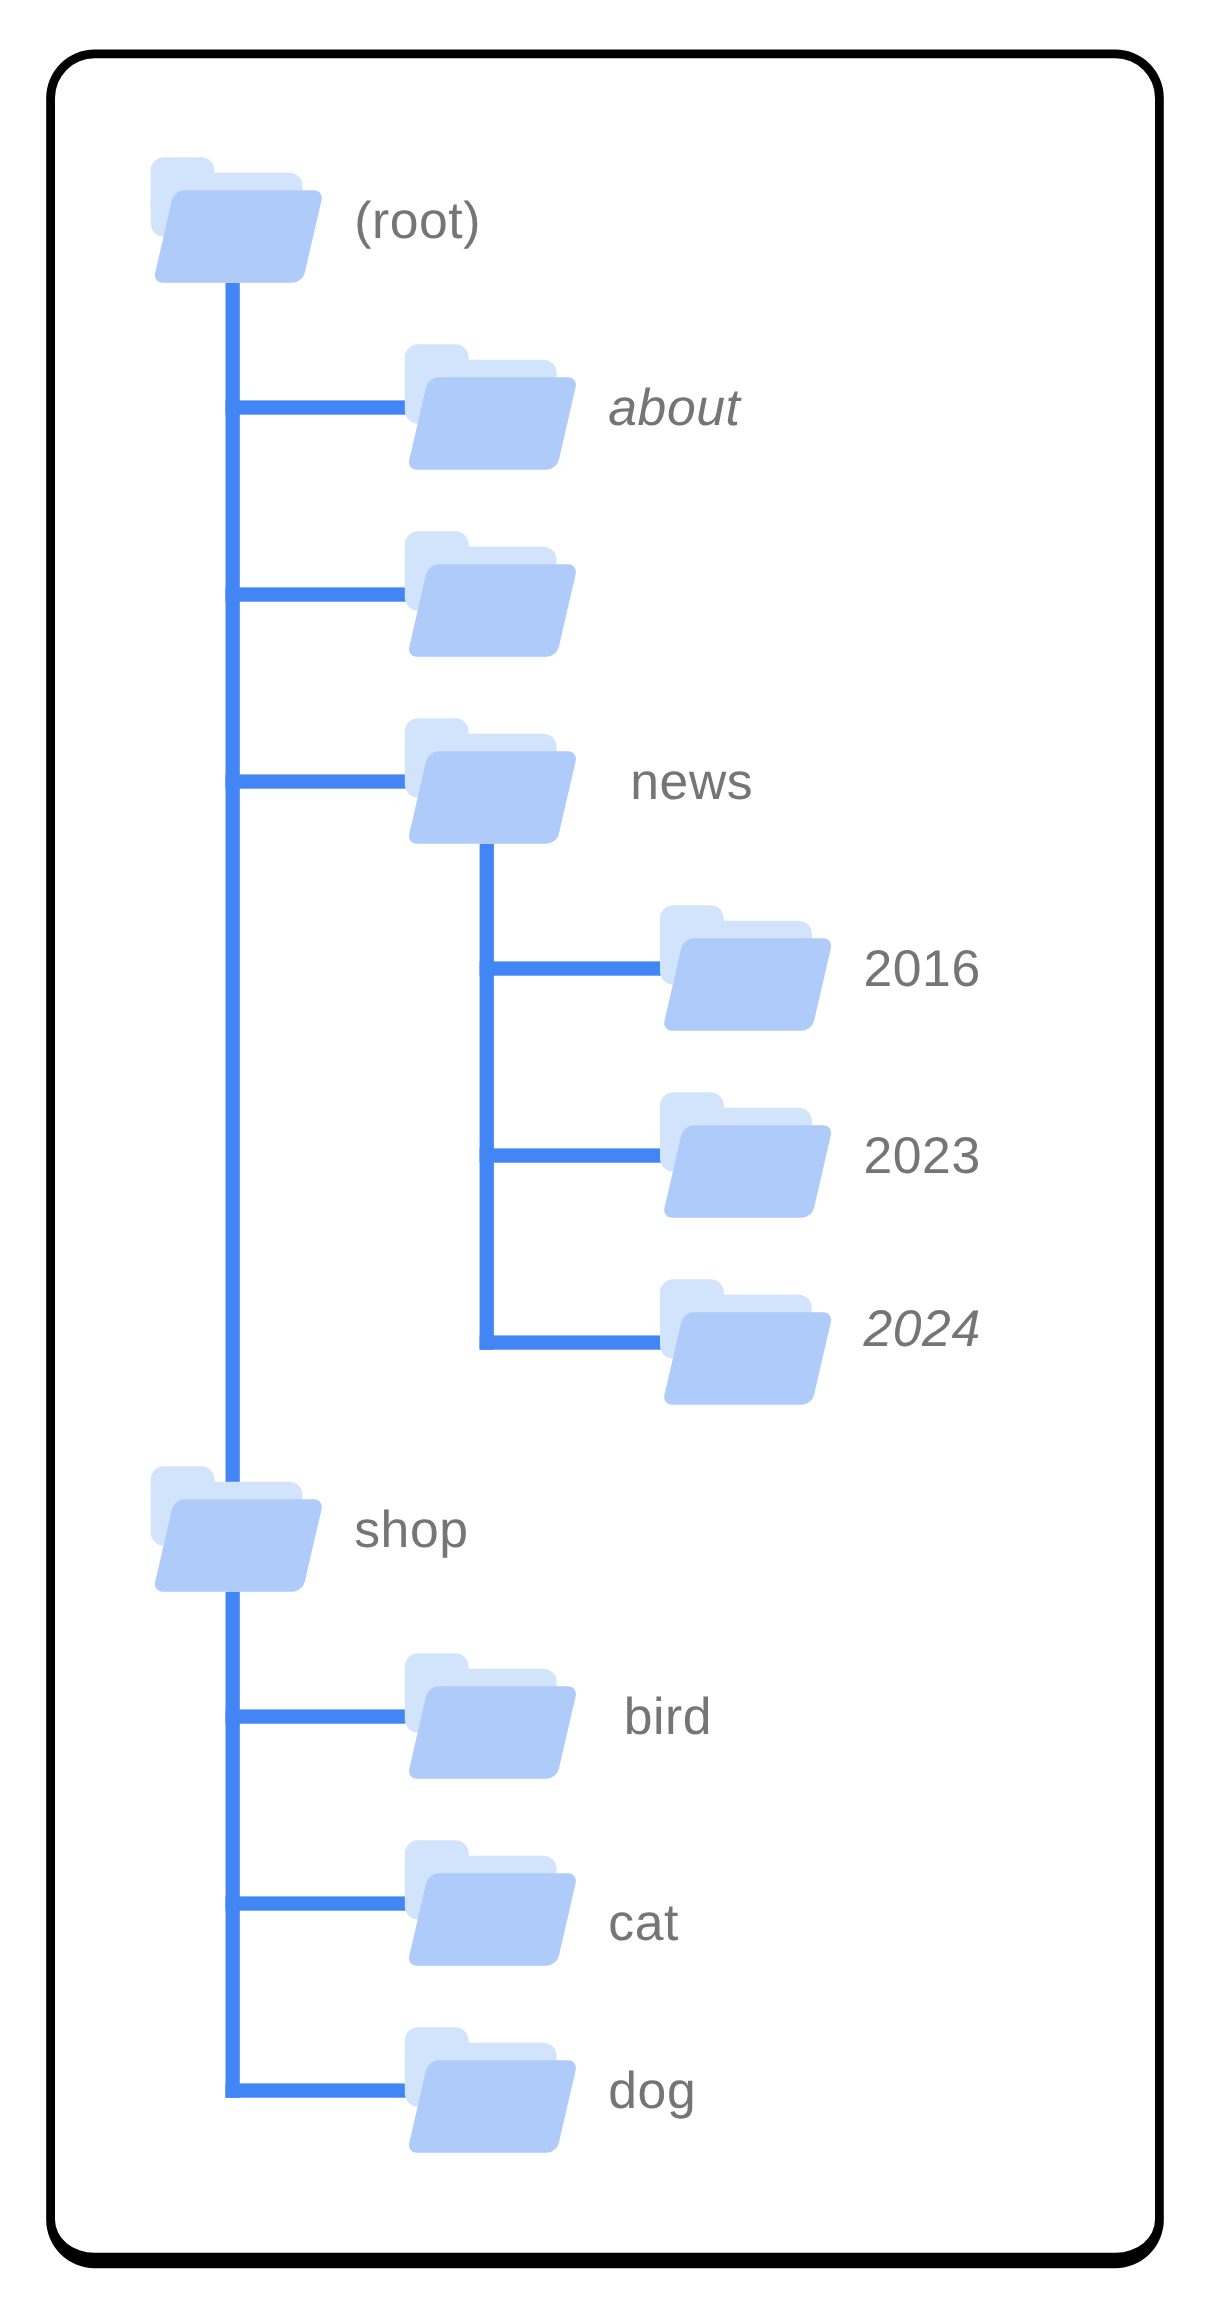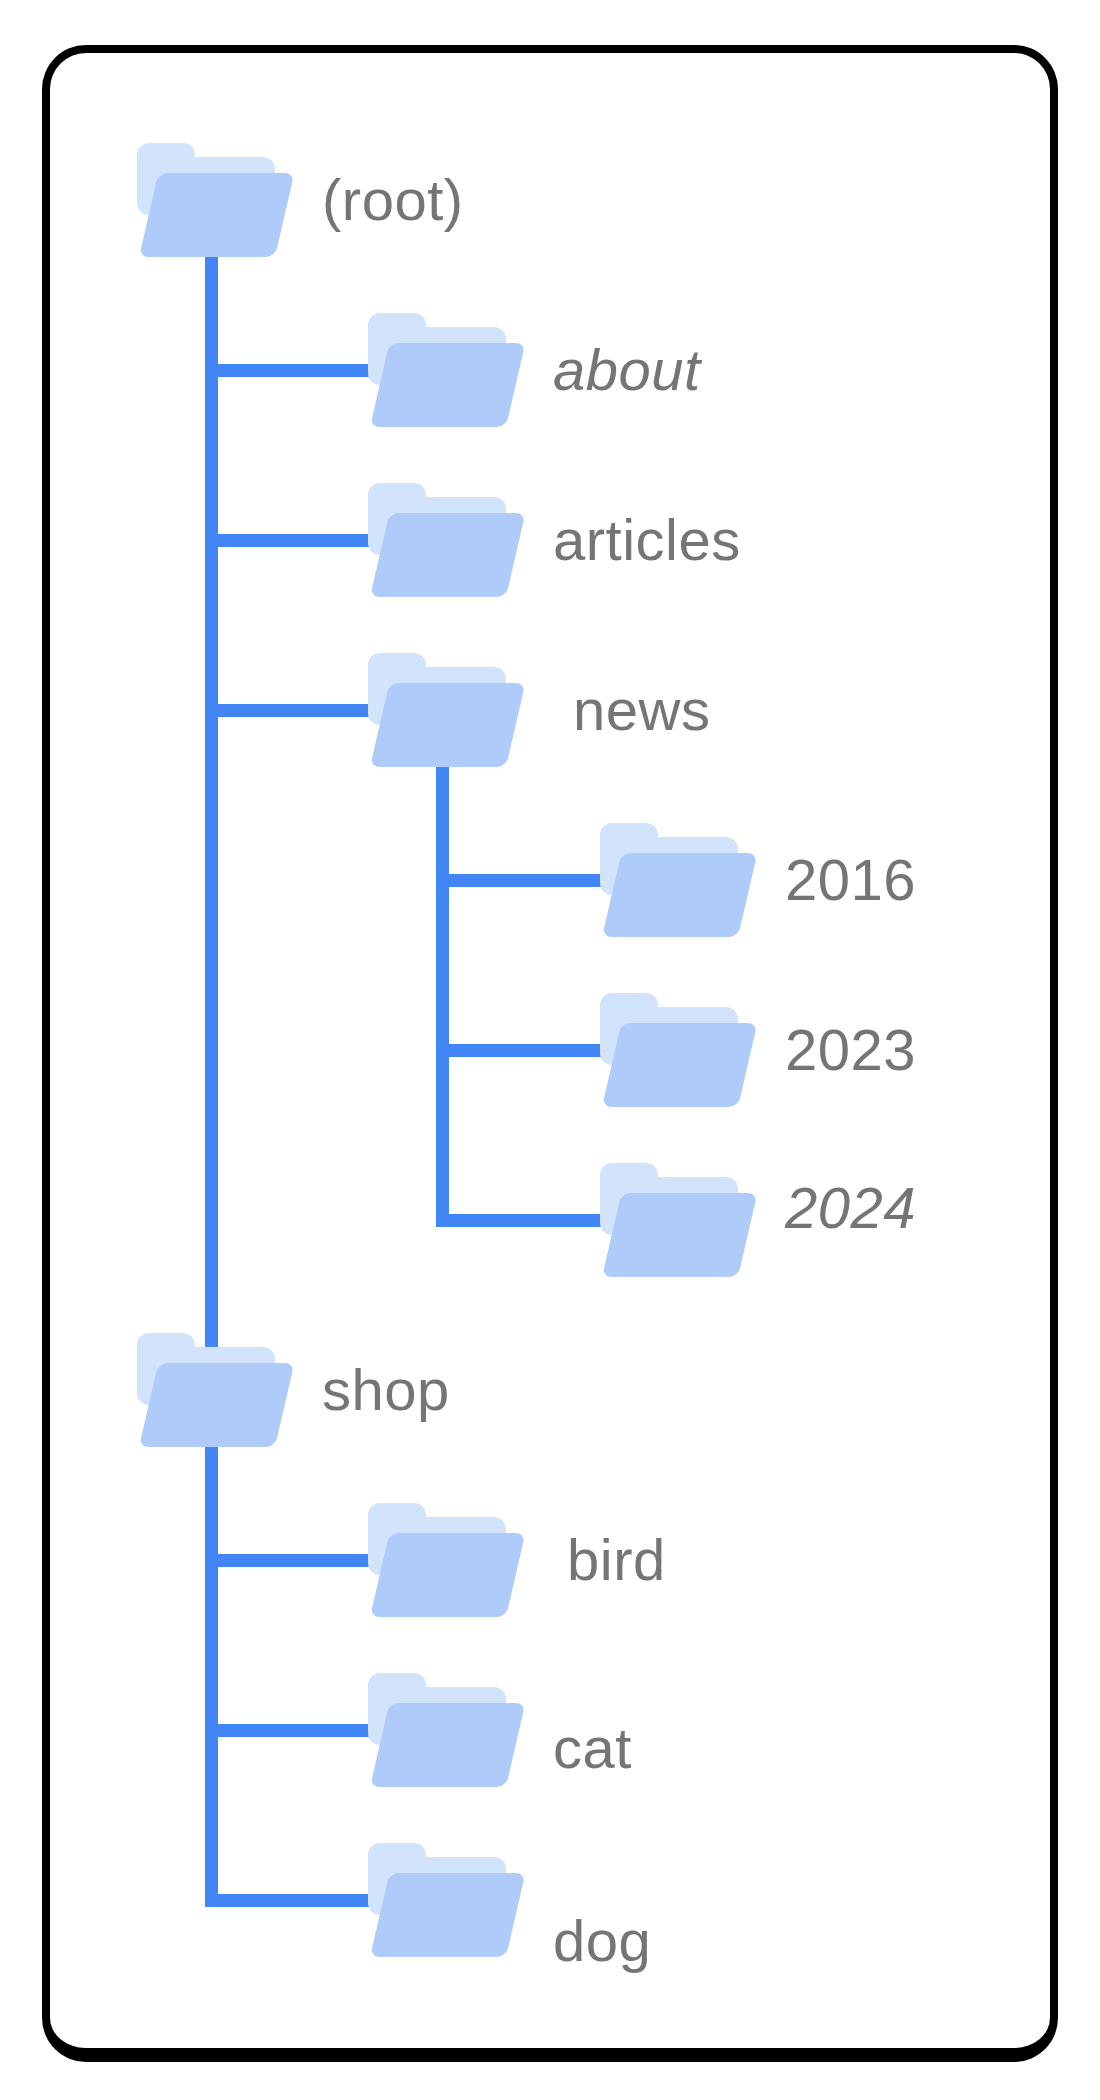--- a/index.html
+++ b/index.html
@@ -71,21 +71,21 @@
     height: 84px;
     background: var(--folder-front, #aecbfa);
     border-radius: 9px;
     transform: skewX(-13deg);
     transform-origin: left bottom;
   }
   .tree-label {
     position: absolute;
     height: 64px;
     line-height: 64px;
-    font-size: 58px;
+    font-size: 47px;
     letter-spacing: 0.5px;
     color: var(--label, #757575);
     white-space: nowrap;
     z-index: 6;
   }
 </style>
 </head>
 <body>
 
 <div id="stage">
@@ -113,21 +113,20 @@
         <div class="tab"></div>
         <div class="back"></div>
         <div class="front"></div>
       </div>
       <div class="tree-label" style="left: 553px; top: 338px; font-style: italic;">about</div>
       <div class="folder" style="left: 368px; top: 483px;">
         <div class="tab"></div>
         <div class="back"></div>
         <div class="front"></div>
       </div>
-      <div class="tree-label" style="left: 553px; top: 508px;">articles</div>
       <div class="folder" style="left: 368px; top: 653px;">
         <div class="tab"></div>
         <div class="back"></div>
         <div class="front"></div>
       </div>
       <div class="tree-label" style="left: 553px; top: 678px; margin-left: 20px;">news</div>
       <div class="folder" style="left: 600px; top: 823px;">
         <div class="tab"></div>
         <div class="back"></div>
         <div class="front"></div>
@@ -161,15 +160,15 @@
         <div class="tab"></div>
         <div class="back"></div>
         <div class="front"></div>
       </div>
       <div class="tree-label" style="left: 553px; top: 1716px;">cat</div>
       <div class="folder" style="left: 368px; top: 1843px;">
         <div class="tab"></div>
         <div class="back"></div>
         <div class="front"></div>
       </div>
-      <div class="tree-label" style="left: 553px; top: 1868px; margin-top: 41px;">dog</div>
+      <div class="tree-label" style="left: 553px; top: 1868px;">dog</div>
     </div>
 </div>
 
 </body></html>

